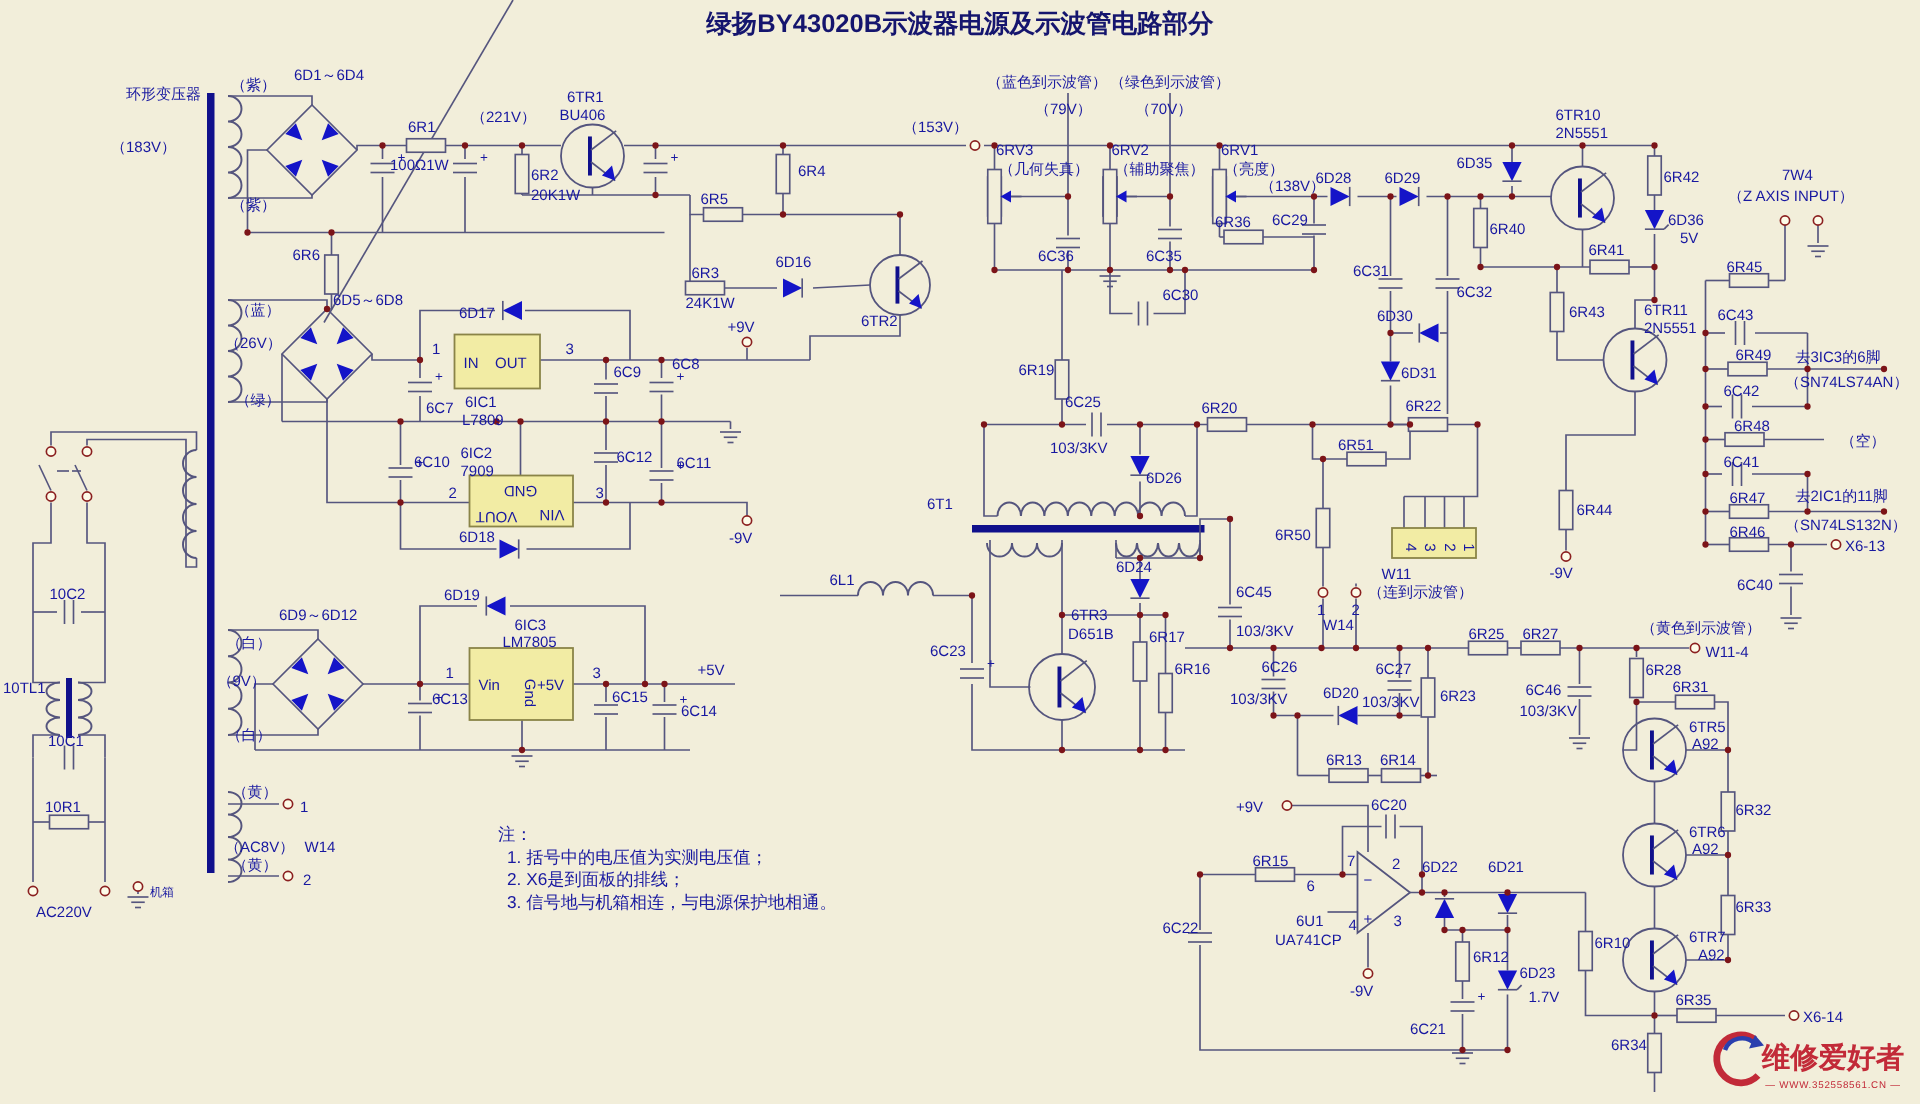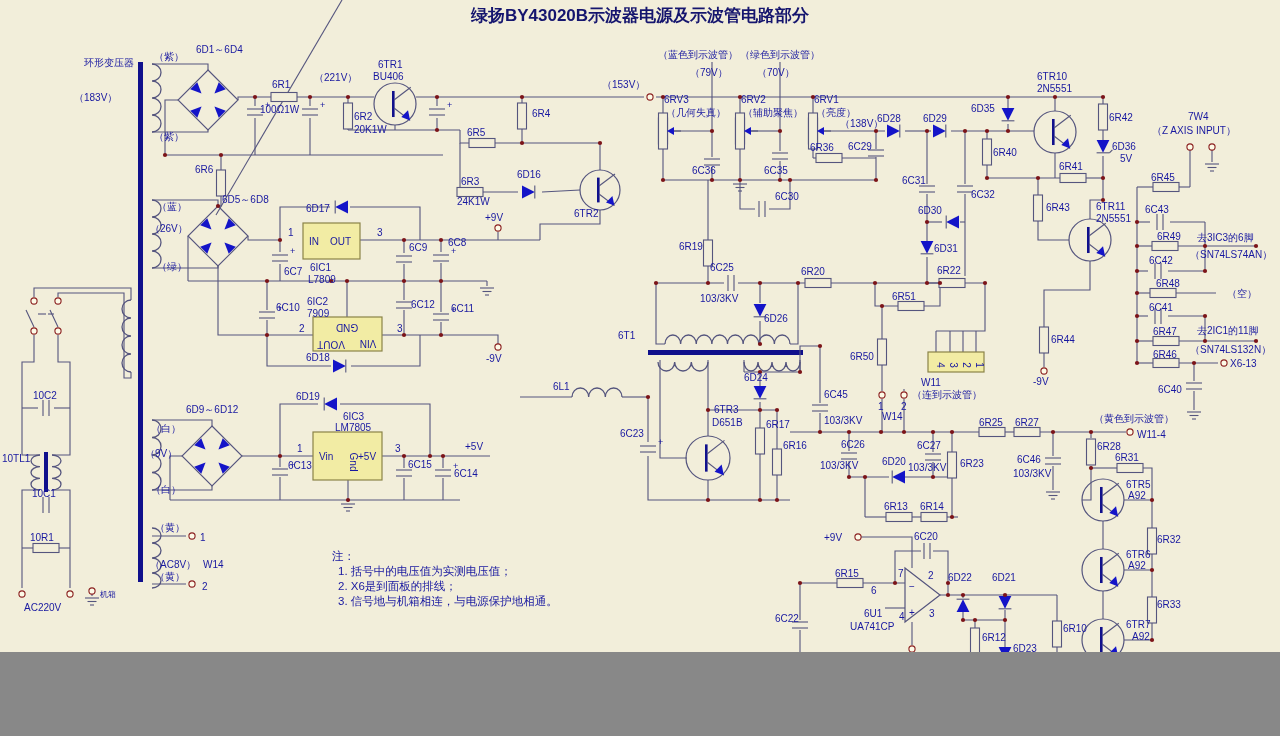--- a/index.html
+++ b/index.html
@@ -1,16 +1,16 @@
 <!DOCTYPE html>
 <html><head>
 <meta charset="utf-8">
 <style>
   html,body{margin:0;padding:0;background:#888;}
-  .stage{position:relative;width:1280px;height:652px;background:#f2eeda;overflow:hidden;
+  .stage{position:relative;width:1280px;height:736px;background:#f2eeda;overflow:hidden;
          font-family:"Liberation Sans", sans-serif;}
   svg{position:absolute;left:0;top:0;}
   .ttl{font-family:"Liberation Sans",sans-serif;font-size:17px;font-weight:bold;fill:#15156e;}
   .note{font-size:11.5px;fill:#1818a0;}
   .wm1{font-size:19px;font-weight:bold;fill:#c22a38;}
   .wm2{font-size:6.5px;fill:#c22a38;letter-spacing:.5px;}
 </style>
 </head>
 <body>
 

